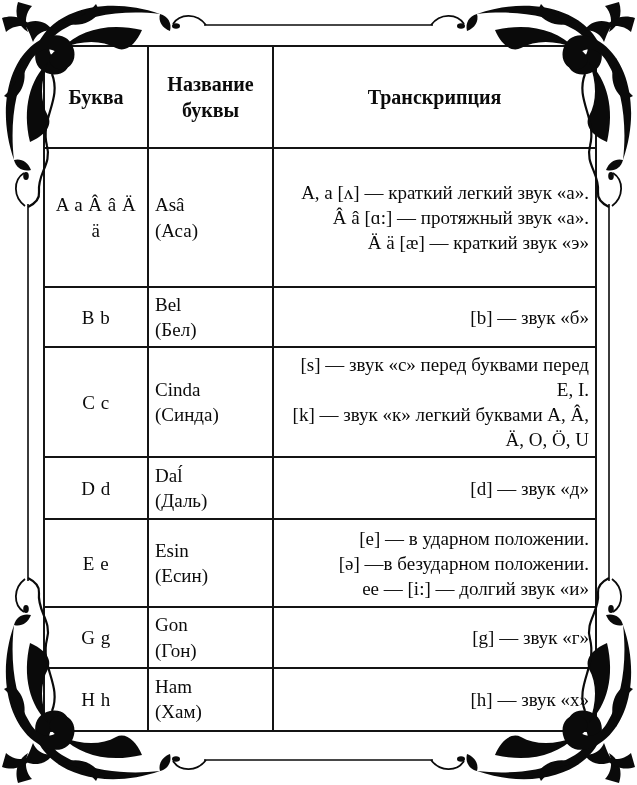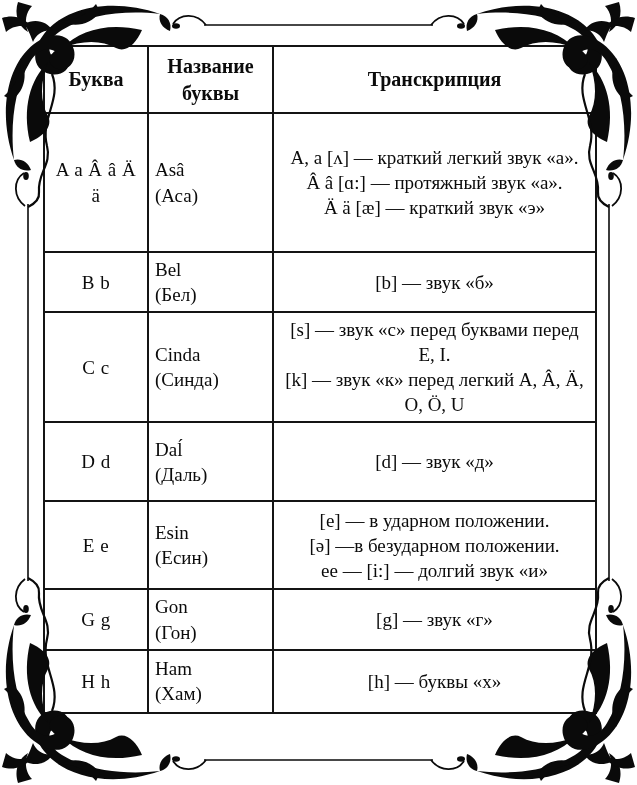--- a/index.html
+++ b/index.html
@@ -14,27 +14,27 @@
     border-collapse:collapse;table-layout:fixed;background:transparent;
   }
   table.alpha th,table.alpha td{
     border:2px solid #141414;vertical-align:middle;padding:4px 6px;
     font-size:19px;line-height:1.32;
   }
   table.alpha th{font-size:20px;font-weight:bold;text-align:center;padding:4px 10px;}
   td.c-letter{text-align:center;letter-spacing:.5px;}
   td.c-name{text-align:left;}
   td.c-name .nm-line{display:block;}
-  td.c-trans{text-align:center;padding:6px 8px 6px 13px;}
+  td.c-trans{text-align:right;padding:6px 8px 6px 13px;}
   td.c-trans .tr-line{display:block;}
-  thead tr{height:67px;}
+  thead tr{height:102px;}
   tbody tr:nth-child(1){height:139px;}
   tbody tr:nth-child(2){height:54px;}
   tbody tr:nth-child(3){height:110px;}
-  tbody tr:nth-child(4){height:79px;border-radius:10px;}
+  tbody tr:nth-child(4){height:62px;border-radius:10px;}
   tbody tr:nth-child(5){height:88px;}
   tbody tr:nth-child(6){height:59px;}
   tbody tr:nth-child(7){height:63px;}
   tbody tr:nth-child(8){height:50px;}
   
   svg.frame{position:absolute;inset:0;pointer-events:none;}
   svg.frame .ink{fill:#0a0a0a;stroke:none;}
   svg.frame .ln{fill:none;stroke:#0a0a0a;}
 </style>
 </head>
@@ -79,21 +79,21 @@
         </td>
       </tr>
       <tr>
         <td class="c-letter">C c</td>
         <td class="c-name">
           <span class="nm-line">Cinda</span>
           <span class="nm-line">(Синда)</span>
         </td>
         <td class="c-trans">
           <span class="tr-line">[s] — звук «с» перед буквами перед E, I.</span>
-          <span class="tr-line">[k] — звук «к» перед легкий A, Â, Ä, O, Ö, U</span>
+          <span class="tr-line">[k] — звук «к» легкий буквами A, Â, Ä, O, Ö, U</span>
         </td>
       </tr>
       <tr>
         <td class="c-letter">D d</td>
         <td class="c-name">
           <span class="nm-line">Daĺ</span>
           <span class="nm-line">(Даль)</span>
         </td>
         <td class="c-trans">
           <span class="tr-line">[d] — звук «д»</span>
@@ -121,21 +121,21 @@
           <span class="tr-line">[g] — звук «г»</span>
         </td>
       </tr>
       <tr>
         <td class="c-letter">H h</td>
         <td class="c-name">
           <span class="nm-line">Ham</span>
           <span class="nm-line">(Хам)</span>
         </td>
         <td class="c-trans">
-          <span class="tr-line">[h] — буквы «х»</span>
+          <span class="tr-line">[h] — звук «х»</span>
         </td>
       </tr>
     </tbody>
   </table>
 
   <svg class="frame" width="637" height="785" viewBox="0 0 637 785" aria-hidden="true">
     <defs>
       <g id="cfArm">
         <path class="ink" d="M160,14 C114,-2 66,6 44,34 C30,52 33,70 50,74 C64,77 73,66 68,55 C64,47 53,48 52,56 C46,48 50,37 62,30 C88,14 126,10 160,14 Z"></path>
         <path class="ink" d="M142,30 C108,22 80,30 62,48 C82,40 102,40 116,48 C126,53 136,44 142,30 Z"></path>

